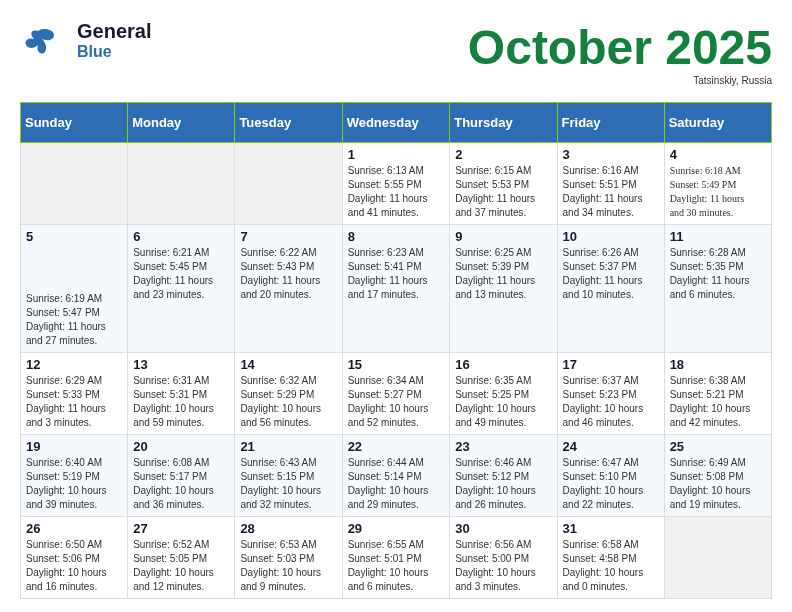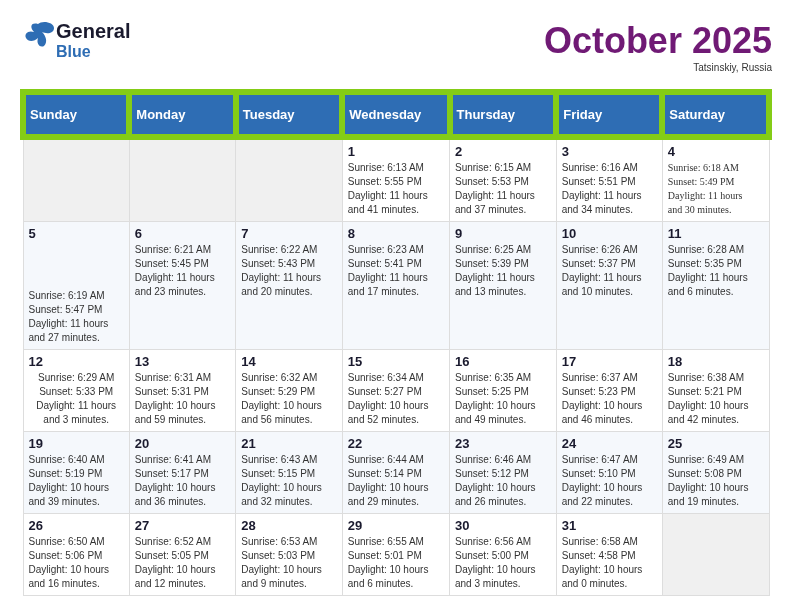--- a/index.html
+++ b/index.html
@@ -16,48 +16,48 @@
       align-items: flex-start;
       margin-bottom: 16px;
     }
     .logo {
       display: flex;
       flex-direction: column;
       align-items: flex-start;
     }
     .logo-row {
       display: flex;
-      align-items: flex-start;
-      gap: 0;
+      align-items: center;
+      gap: 21px;
     }
     .title-block {
       text-align: right;
     }
     .month-title {
-      font-size: 36px;
+      font-size: 48px;
       font-weight: bold;
-      color: #701a75;
+      color: #15803d;
     }
     .location {
       font-size: 10px;
       color: #333;
     }
     .calendar {
       width: 100%;
       border-collapse: collapse;
       border: 1px solid #ccc;
     }
     .calendar th {
       background-color: #2e6db4;
       color: #fff;
       font-size: 13px;
       font-weight: bold;
       padding: 12px 4px;
       text-align: left;
-      border: 6px solid #84cc16;
+      border: 1px solid #84cc16;
     }
     .calendar td {
       vertical-align: top;
       border: 1px solid #ddd;
       padding: 4px 5px;
       width: 108px;
       min-height: 80px;
       font-size: 10.5px;
       color: #333;
       background: #fff;
@@ -198,21 +198,21 @@
           <span class="day-num">11</span>
           <div class="day-info" style="white-space: pre-line;">Sunrise: 6:28 AM
 Sunset: 5:35 PM
 Daylight: 11 hours
 and 6 minutes.</div>
         </td>
       </tr>
       <tr>
         <td>
           <span class="day-num">12</span>
-          <div class="day-info" style="white-space: pre-line; text-align: center;">Sunrise: 6:29 AM
+          <div class="day-info" style="white-space: pre-line;">Sunrise: 6:29 AM
 Sunset: 5:33 PM
 Daylight: 11 hours
 and 3 minutes.</div>
         </td>
         <td>
           <span class="day-num">13</span>
           <div class="day-info" style="white-space: pre-line;">Sunrise: 6:31 AM
 Sunset: 5:31 PM
 Daylight: 10 hours
 and 59 minutes.</div>
@@ -256,21 +256,21 @@
       <tr>
         <td>
           <span class="day-num">19</span>
           <div class="day-info" style="white-space: pre-line;">Sunrise: 6:40 AM
 Sunset: 5:19 PM
 Daylight: 10 hours
 and 39 minutes.</div>
         </td>
         <td>
           <span class="day-num">20</span>
-          <div class="day-info" style="white-space: pre-line;">Sunrise: 6:41 AM
+          <div class="day-info" style="white-space: pre-line;">Sunrise: 6:08 AM
 Sunset: 5:17 PM
 Daylight: 10 hours
 and 36 minutes.</div>
         </td>
         <td>
           <span class="day-num">21</span>
           <div class="day-info" style="white-space: pre-line;">Sunrise: 6:43 AM
 Sunset: 5:15 PM
 Daylight: 10 hours
 and 32 minutes.</div>

